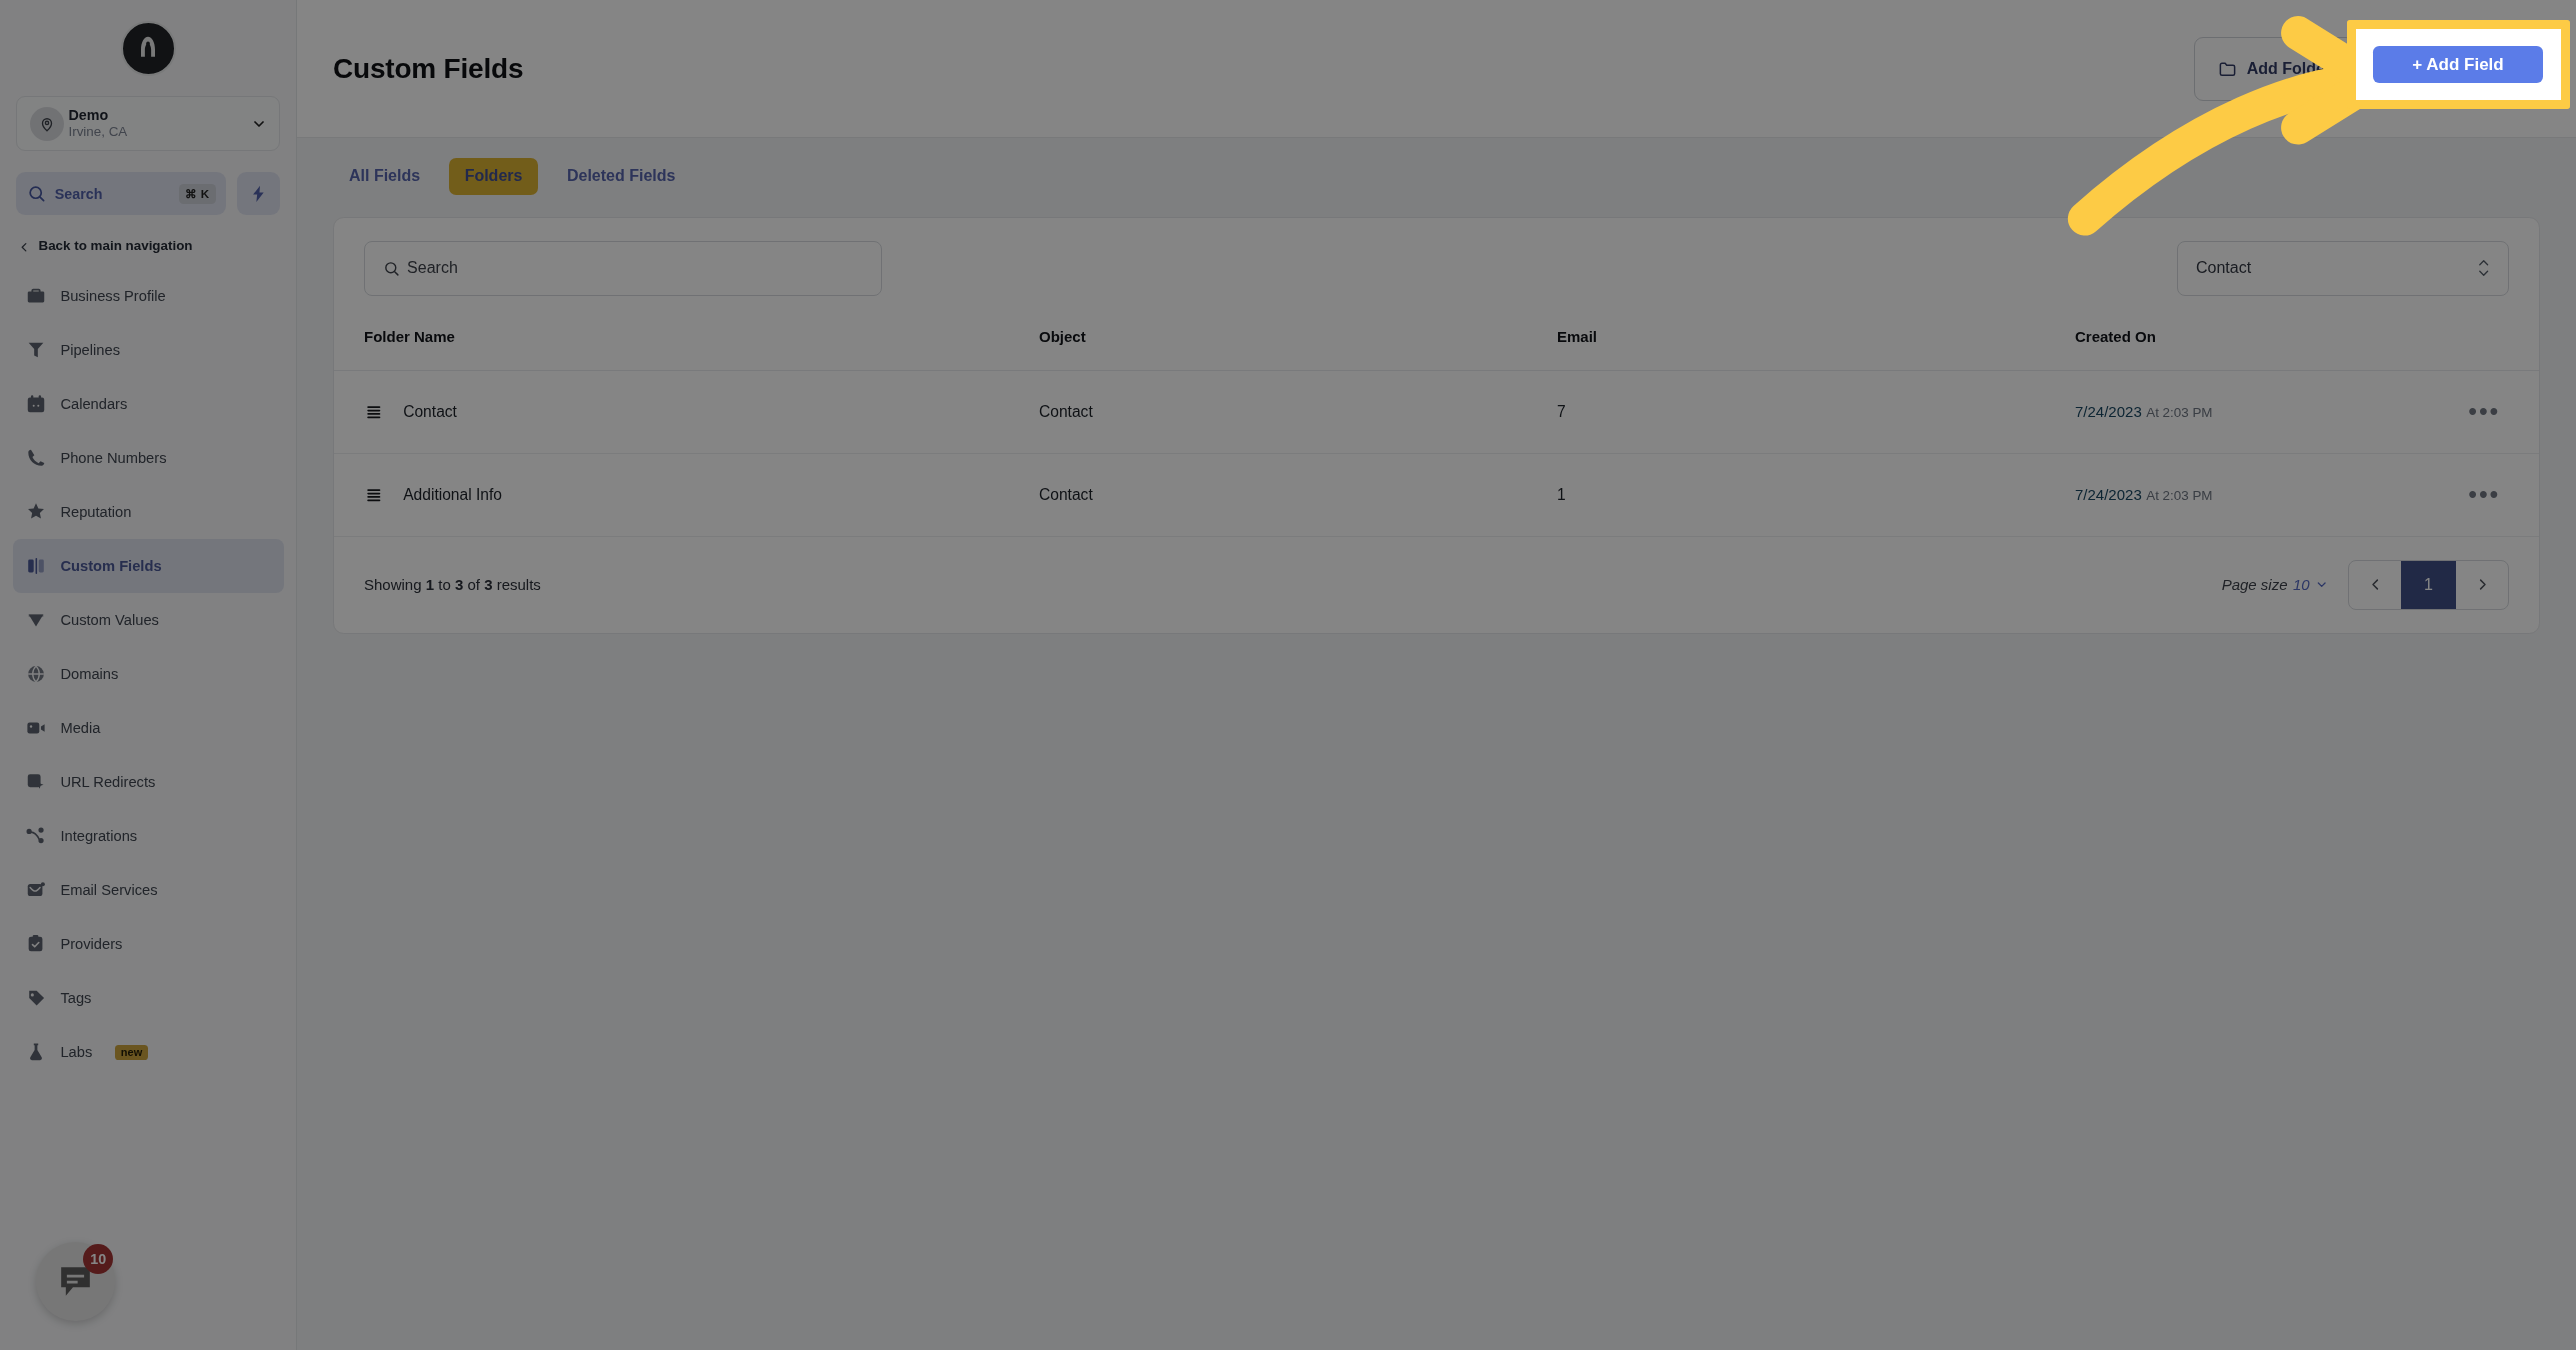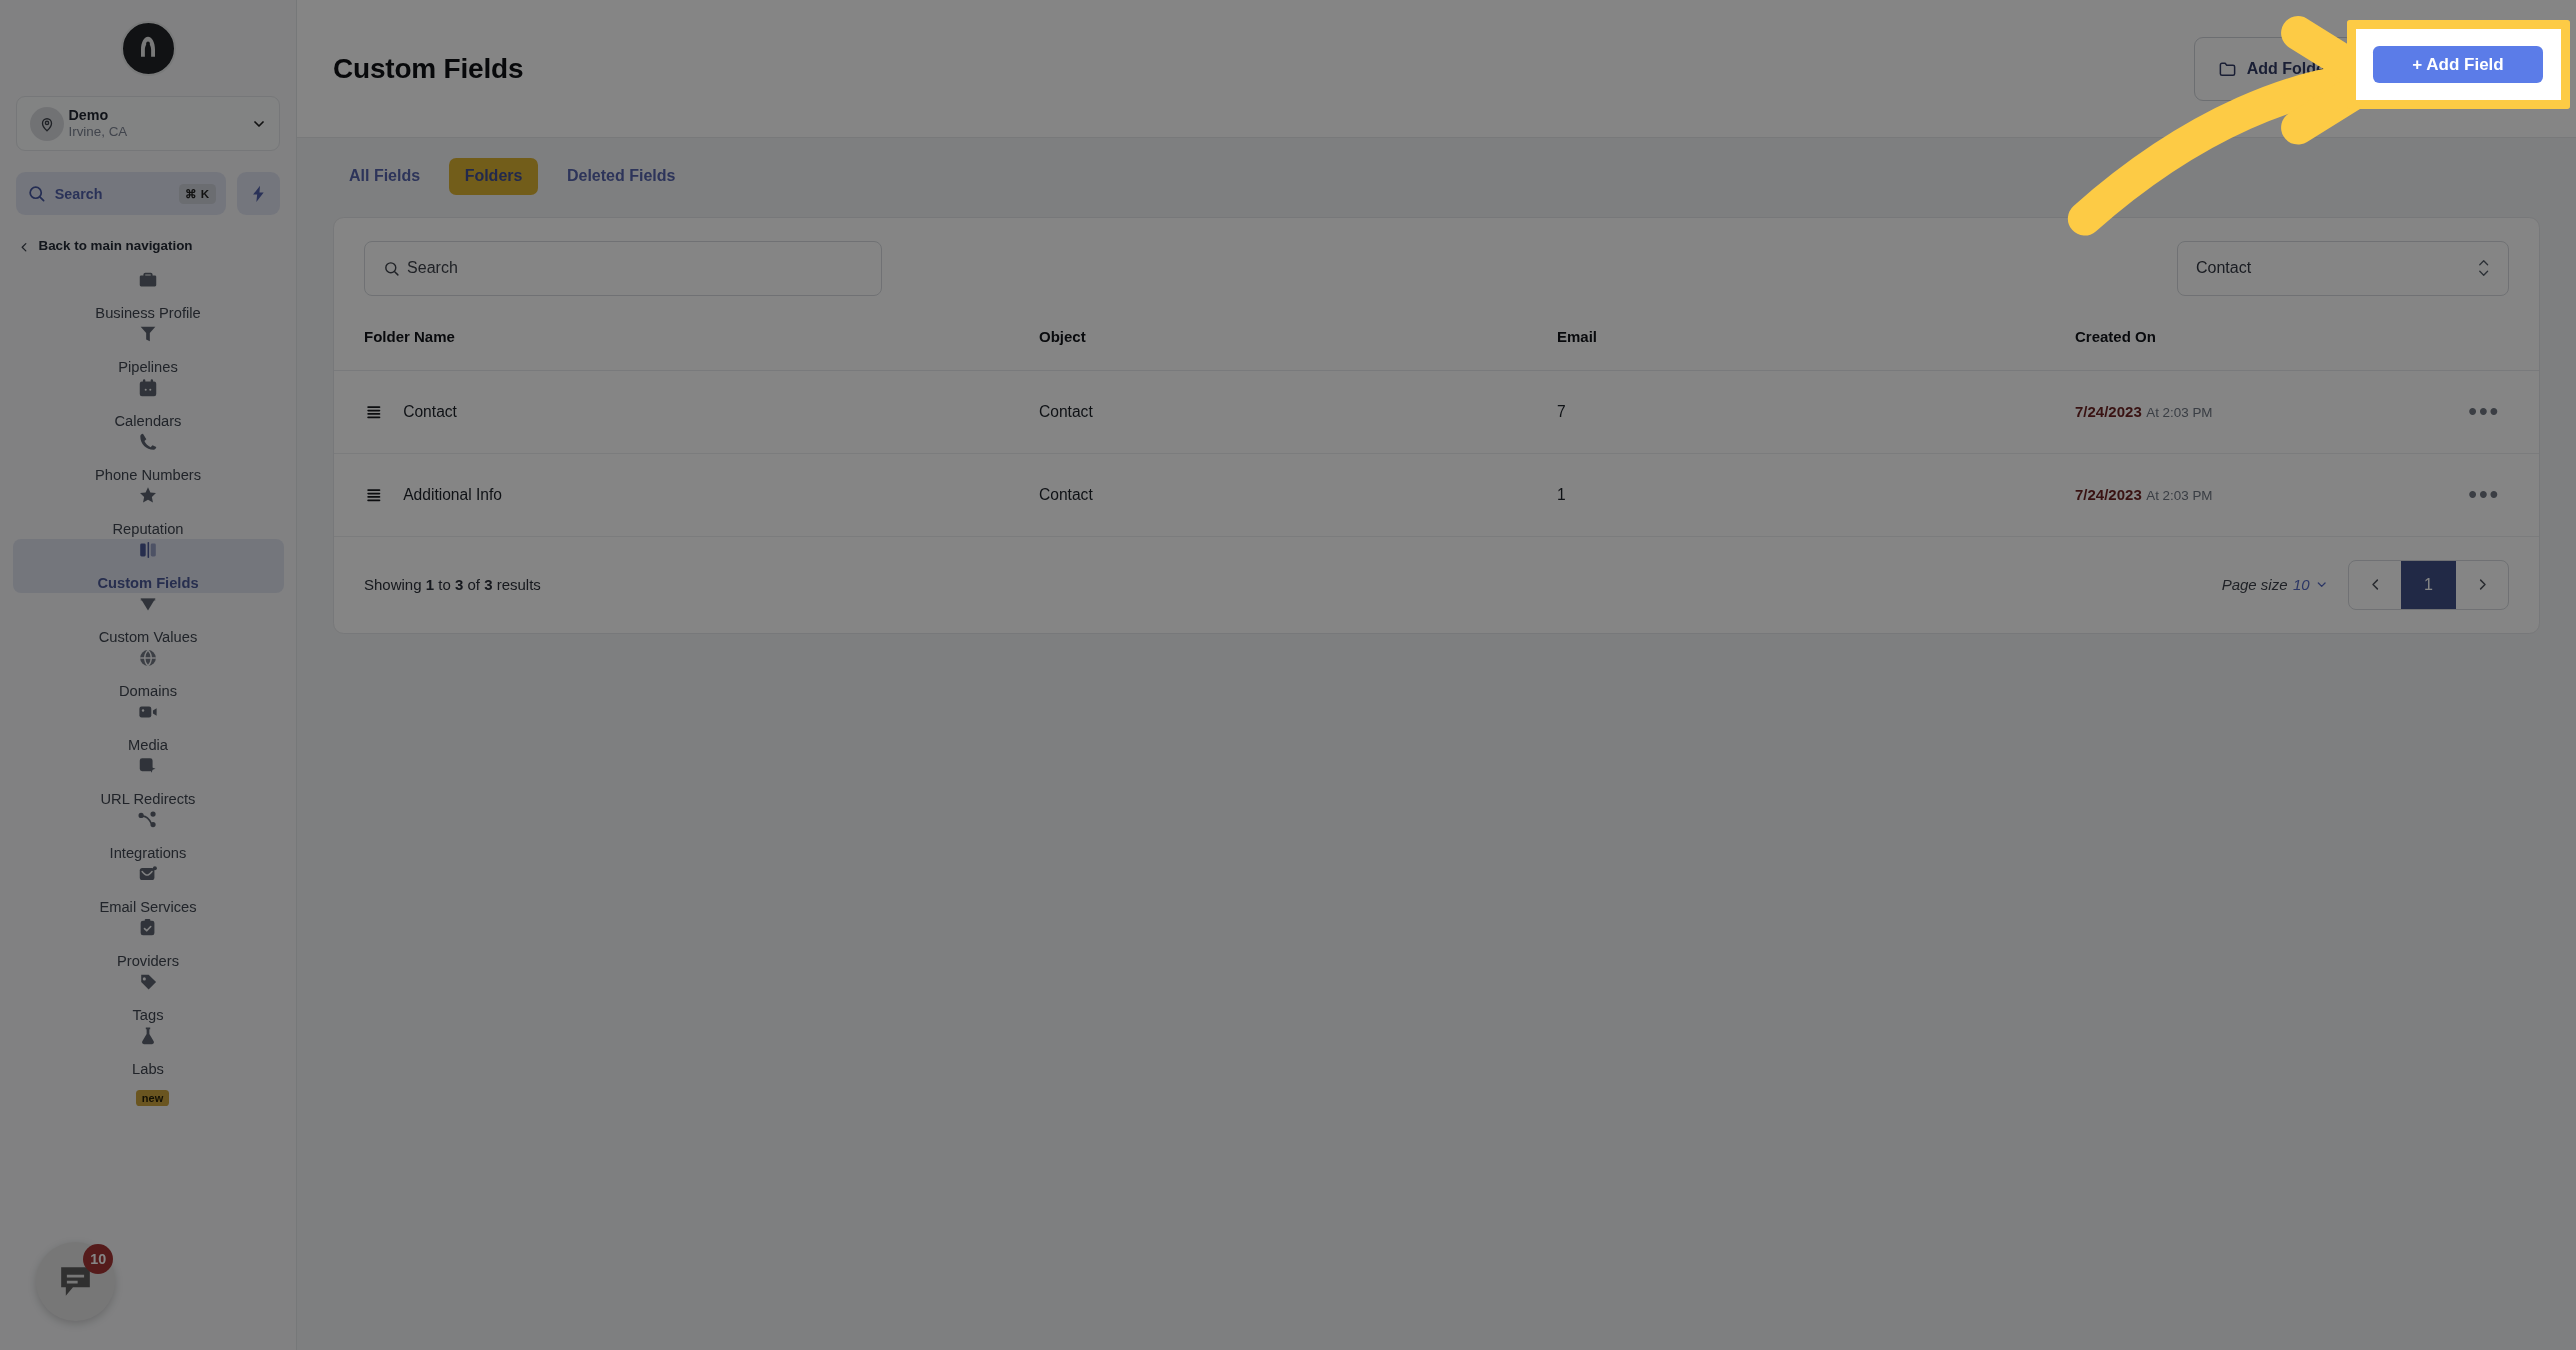--- a/index.html
+++ b/index.html
@@ -73,21 +73,21 @@
     display: flex; align-items: flex-end; gap: 8px;
     padding: 23px 16px 16px 18px;
     font-size: 13.4px; font-weight: 700; color: #222b3a;
   }
   .back-nav svg { width: 12.5px; height: 12.5px; color: #39414f; }
 
   .nav { flex: 1; padding: 0 12.5px; overflow: hidden; }
   .nav-item {
     display: flex; align-items: center; gap: 13.4px;
     height: 54px; padding: 0 12.5px; border-radius: 8px;
-    font-size: 14.7px; color: #3e4654; flex-direction: column;
+    font-size: 14.7px; color: #3e4654;
   }
   .nav-item .ic { width: 22px; height: 22px; flex: none; color: #5b6373; display: flex; align-items: center; justify-content: center; }
   .nav-item .ic svg { width: 22px; height: 22px; }
   .nav-item.active { background: #dde2f3; color: #4558ab; font-weight: 600; }
   .nav-item.active .ic { color: #4558ab; }
   .badge-new {
     background: #d8a41a; color: #241c00; font-size: 11px; font-weight: 700;
     border-radius: 3.6px; padding: 1.8px 6.2px; margin-left: 9px;
   }
 
@@ -182,21 +182,21 @@
   }
   .col-name { width: 705px; padding-left: 30px !important; }
   .col-obj  { width: 518px; }
   .col-fld  { width: 518px; }
   .col-crt  { width: 375px; }
   .col-act  { width: auto; }
   th.col-name { padding-left: 30px; }
   .cell-name { display: flex; align-items: center; gap: 19.6px; }
   .drag { color: #16191f; display: flex; flex: none; }
   .drag svg { width: 19.6px; height: 19.6px; }
-  .date-main { font-weight: 700; color: #7f1d1d; font-size: 15px; }
+  .date-main { font-weight: 400; color: #0c4a6e; font-size: 15px; }
   .date-sub  { color: #6d7787; font-size: 13.4px; margin-left: 4.5px; }
   .dots { color: #6f7886; font-size: 25px; letter-spacing: 1.8px; line-height: 1; padding-right: 9px; }
   td.col-act { text-align: right; padding-right: 30px !important; }
 
   .card-foot {
     display: flex; align-items: center;
     padding: 23px 30px;
   }
   .showing { font-size: 15px; color: #2a313d; }
   .showing b { font-weight: 700; }

